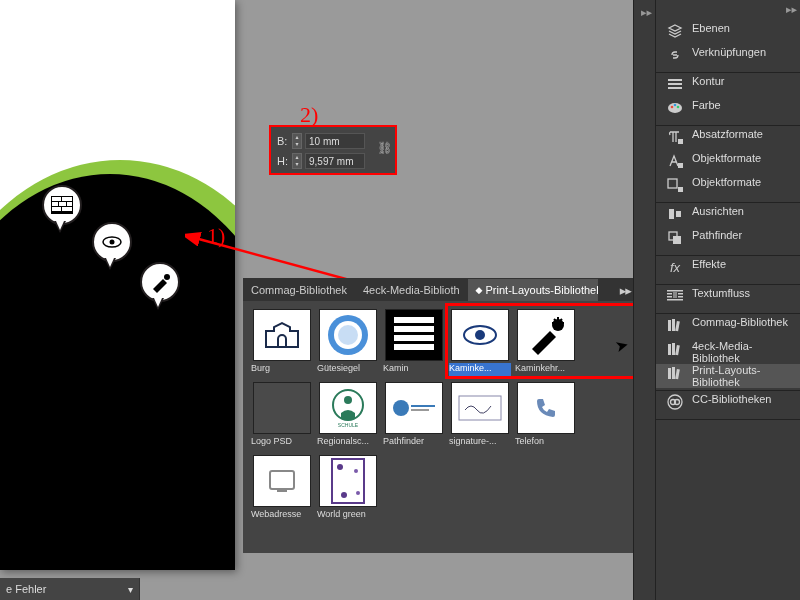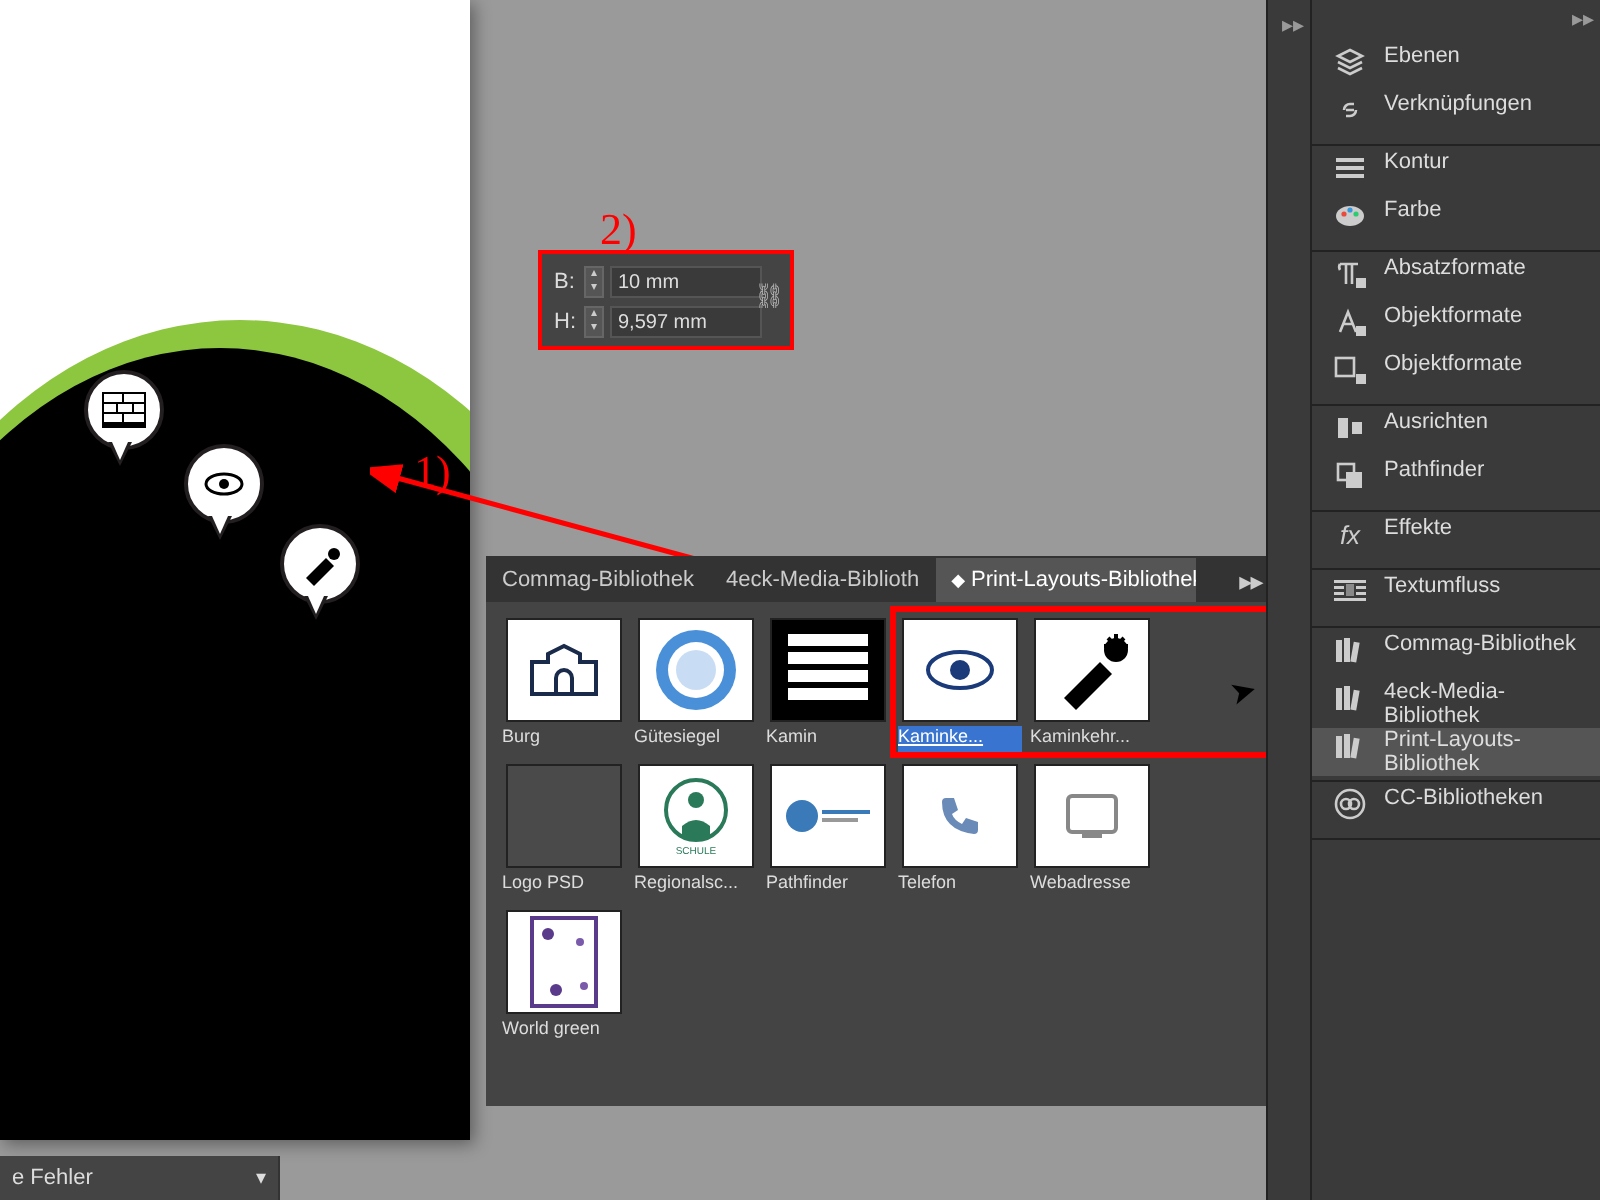--- a/index.html
+++ b/index.html
@@ -20,40 +20,40 @@
 
 .status-bar { position: absolute; left: 0; bottom: 0; width: 140px; height: 22px; background: #444444; color: #ddd; font-size: 11px; display: flex; align-items: center; padding: 0 6px; border-right: 1px solid #333; }
 .status-bar .arrow { margin-left: auto; font-size: 10px; }
 
 
 .transform-box { position: absolute; left: 269px; top: 125px; width: 128px; height: 50px; background: #444; border: 2px solid #ff0000; padding: 4px 6px; color: #ddd; font-size: 11px; }
 .transform-row { display: flex; align-items: center; height: 20px; gap: 3px; }
 .transform-row .lbl { width: 12px; }
 .transform-row .stepper { width: 10px; height: 16px; background: #555; border: 1px solid #666; display: flex; flex-direction: column; }
 .transform-row .stepper span { height: 7px; font-size: 6px; text-align: center; line-height: 7px; color: #ccc; }
-.transform-row input { width: 76px; height: 16px; background: #3a3a3a; border: 1px solid #555; color: #ddd; font-size: 10px; padding: 0 3px; }
+.transform-row input { width: 60px; height: 16px; background: #3a3a3a; border: 1px solid #555; color: #ddd; font-size: 10px; padding: 0 3px; }
 .link-chain { position: absolute; right: 4px; top: 14px; width: 14px; height: 18px; color: #bbb; font-size: 12px; text-align: center; }
 
 
 .ann { position: absolute; color: #ff0000; font-size: 22px; font-weight: normal; font-family: "Times New Roman", serif; }
 .ann1 { left: 207px; top: 223px; }
 .ann2 { left: 300px; top: 102px; }
 .arrow-svg { position: absolute; left: 185px; top: 228px; width: 280px; height: 90px; pointer-events: none; }
 
 
 .library { position: absolute; left: 243px; top: 278px; width: 407px; height: 275px; background: #444444; border-top: 1px solid #333; }
 .lib-tabs { display: flex; height: 22px; background: #333; align-items: center; font-size: 11px; color: #ccc; }
 .lib-tab { padding: 0 8px; height: 22px; display: flex; align-items: center; cursor: pointer; max-width: 130px; white-space: nowrap; overflow: hidden; text-overflow: ellipsis; }
 .lib-tab.active { background: #555; color: #fff; }
 .lib-tabs .expand { margin-left: auto; padding: 0 6px; font-size: 13px; letter-spacing: -1px; }
 .lib-grid { padding: 8px; display: flex; flex-wrap: wrap; gap: 4px; align-content: flex-start; }
 .lib-item { width: 62px; display: flex; flex-direction: column; align-items: center; }
 .lib-thumb { width: 58px; height: 52px; background: #ffffff; border: 1px solid #222; display: flex; align-items: center; justify-content: center; font-size: 28px; color: #333; position: relative; overflow: hidden; }
 .lib-label { width: 62px; height: 15px; font-size: 9px; color: #ddd; text-align: left; margin-top: 2px; overflow: hidden; text-overflow: ellipsis; white-space: nowrap; }
-.lib-item.selected .lib-label { background: #3874d0; color: #fff; text-decoration: underline; }
+.lib-item.selected .lib-label { background: #3874d0; color: #fff; }
 .highlight-group { position: absolute; left: 445px; top: 303px; width: 200px; height: 76px; border: 3px solid #ff0000; pointer-events: none; }
 .cursor-arrow { position: absolute; left: 615px; top: 336px; font-size: 16px; color: #000; z-index: 3; transform: rotate(-15deg); }
 
 
 .right-col { position: absolute; right: 0; top: 0; width: 145px; height: 600px; background: #3a3a3a; border-left: 1px solid #222; }
 .panel-group { border-bottom: 1px solid #222; padding: 2px 0; }
 .panel-row { height: 24px; display: flex; align-items: flex-start; gap: 8px; padding: 0 6px 0 10px; font-size: 11px; color: #ddd; cursor: pointer; }
 .panel-row.active { background: #555; }
 .panel-icon { width: 18px; height: 18px; display: flex; align-items: center; justify-content: center; color: #bbb; font-size: 13px; flex-shrink: 0; }
 .collapse-btn { width: 14px; height: 14px; margin: 3px 3px 3px auto; font-size: 11px; color: #999; text-align: right; }
@@ -214,20 +214,29 @@
           <svg width="46" height="20" viewBox="0 0 46 20">
             <circle cx="10" cy="10" r="8" fill="#3a7ab8"></circle>
             <rect x="20" y="7" width="24" height="2" fill="#3a7ab8"></rect>
             <rect x="20" y="11" width="18" height="2" fill="#999"></rect>
           </svg>
         </div>
       <div class="lib-label">Pathfinder</div>
     </div>
     <div class="lib-item">
       <div class="lib-thumb">
+          <svg width="46" height="28" viewBox="0 0 46 28">
+            <rect x="2" y="2" width="42" height="24" fill="none" stroke="#88a" stroke-width="1"></rect>
+            <path d="M8 16 Q14 8 20 16 Q26 24 34 12" fill="none" stroke="#446" stroke-width="1"></path>
+          </svg>
+        </div>
+      <div class="lib-label">signature-...</div>
+    </div>
+    <div class="lib-item">
+      <div class="lib-thumb">
           <svg width="24" height="24" viewBox="0 0 24 24">
             <path d="M5 3 Q3 3 3 5 Q3 19 19 21 Q21 21 21 19 L21 15 L15 13 L13 16 Q9 14 8 11 L11 9 L9 3 Z" fill="#6a8ab8"></path>
           </svg>
         </div>
       <div class="lib-label">Telefon</div>
     </div>
     <div class="lib-item">
       <div class="lib-thumb">
           <svg width="30" height="26" viewBox="0 0 30 26">
             <rect x="3" y="3" width="24" height="18" rx="2" fill="none" stroke="#888" stroke-width="2"></rect>

